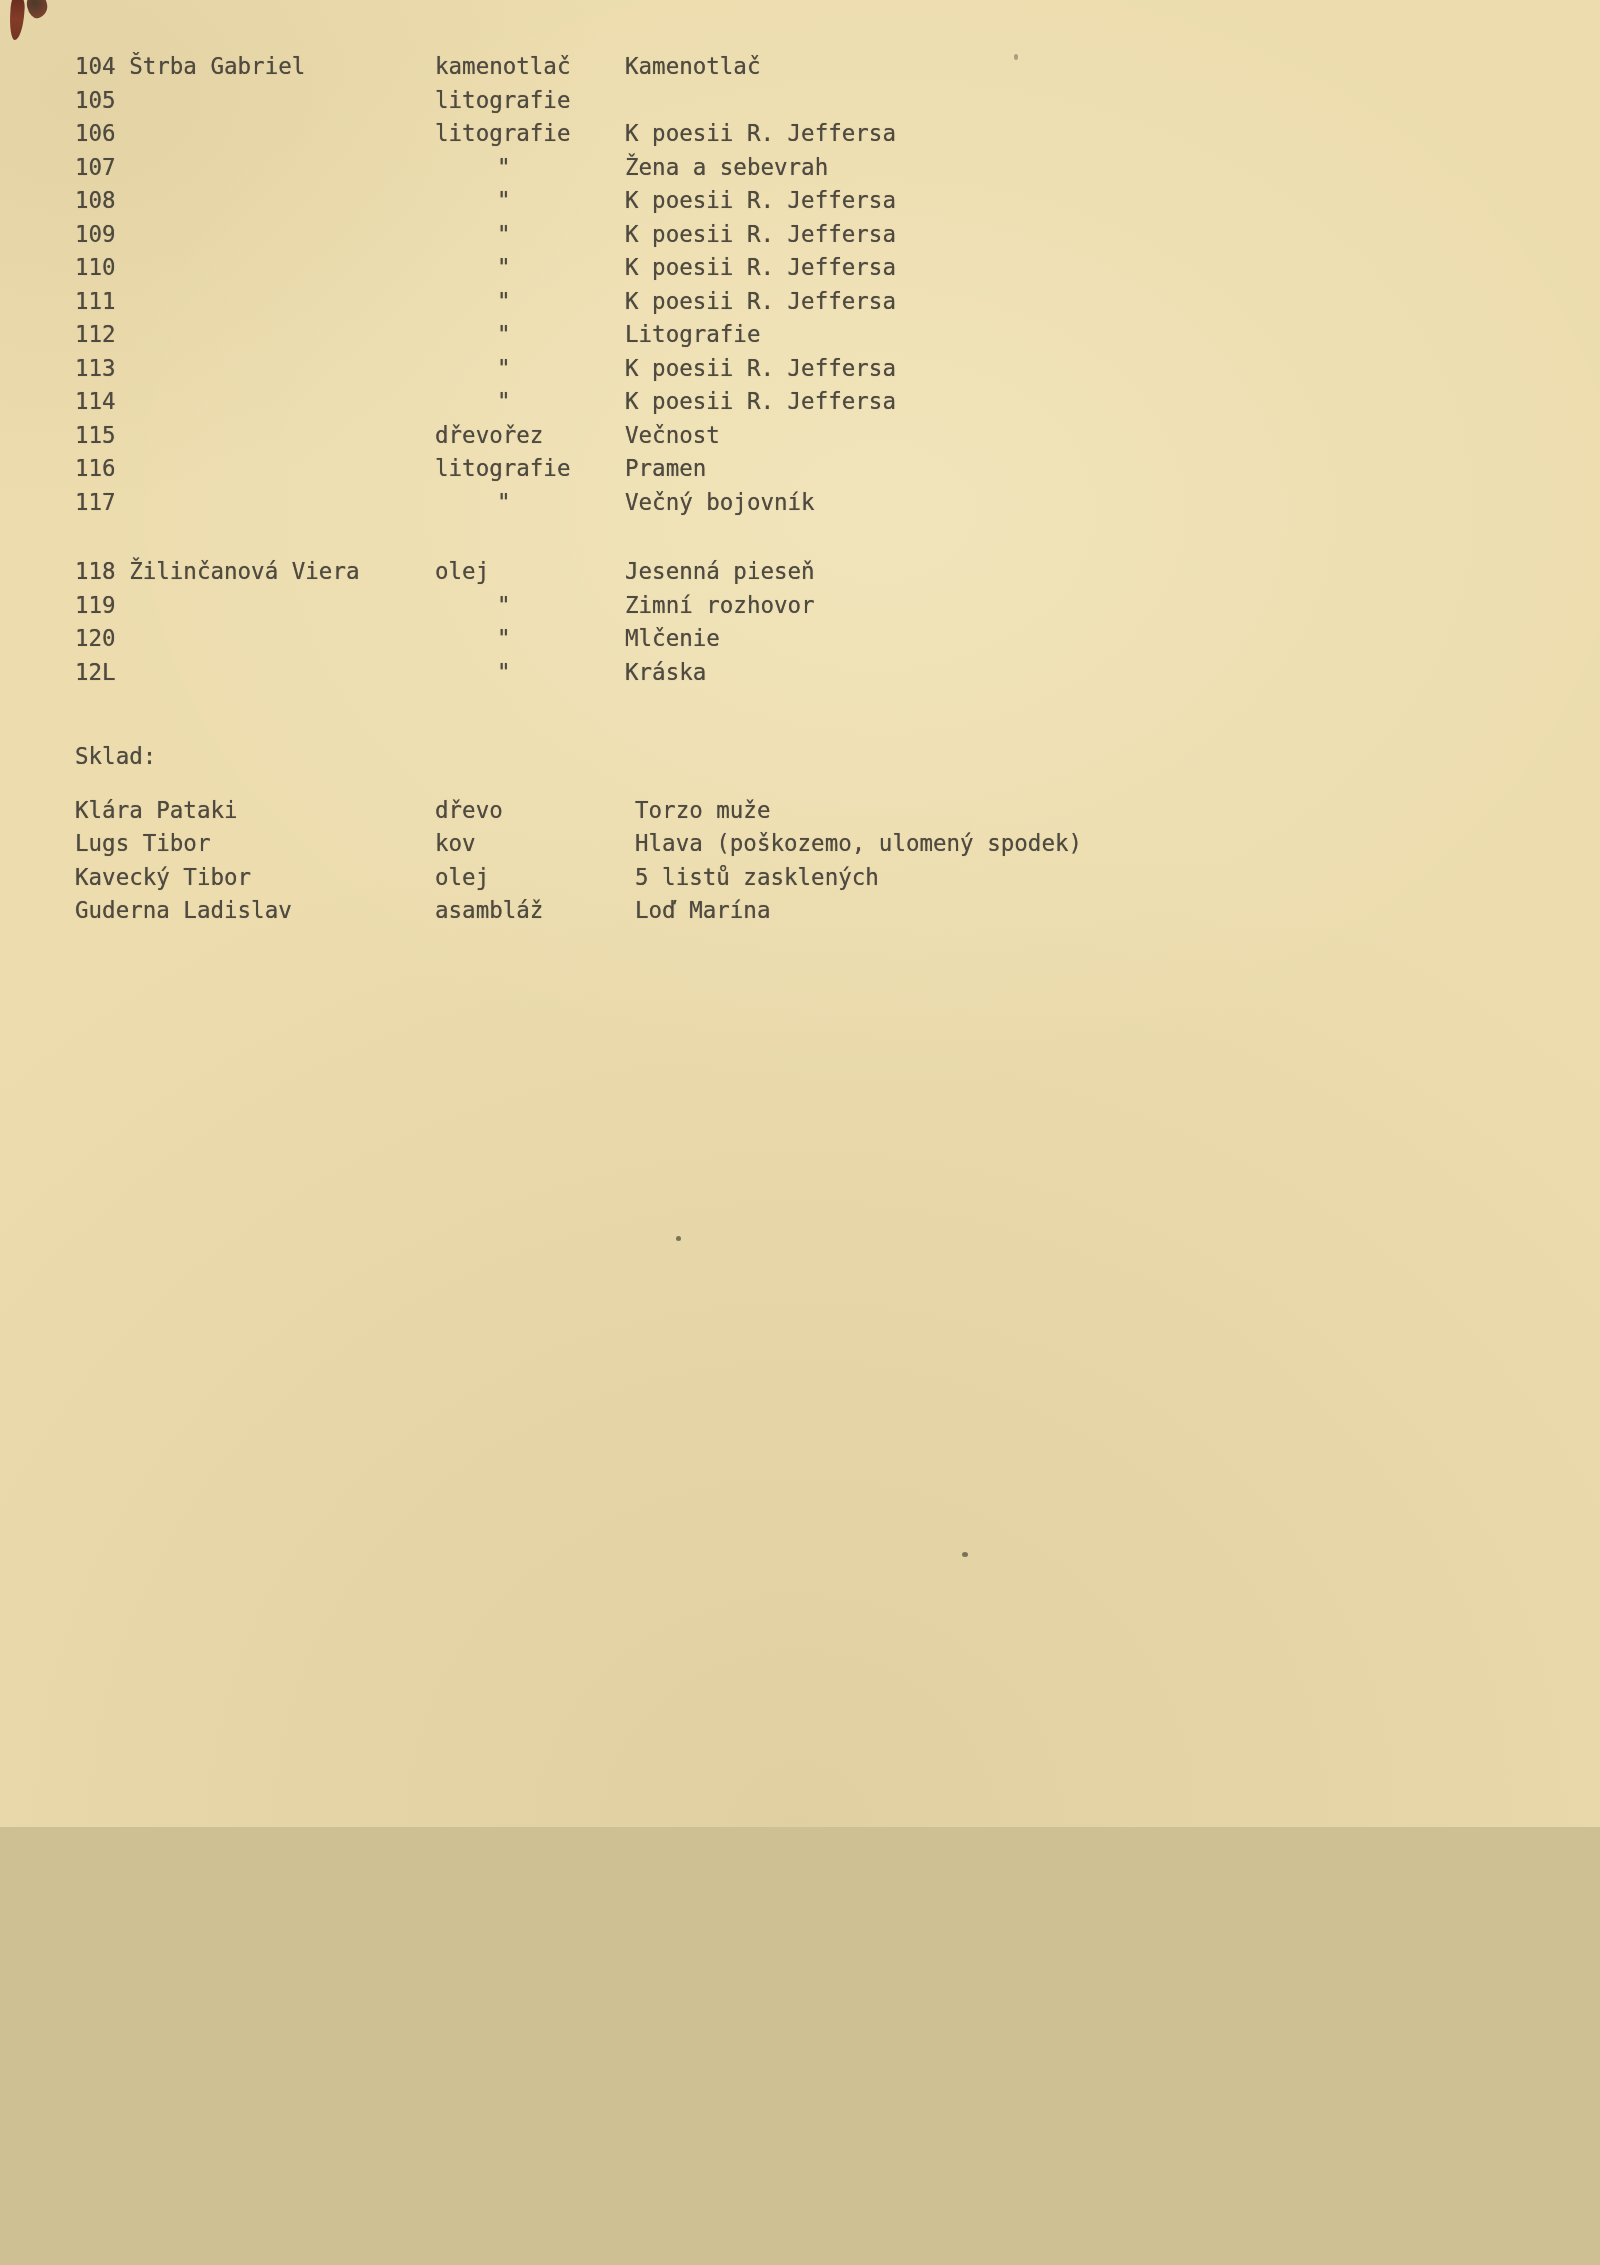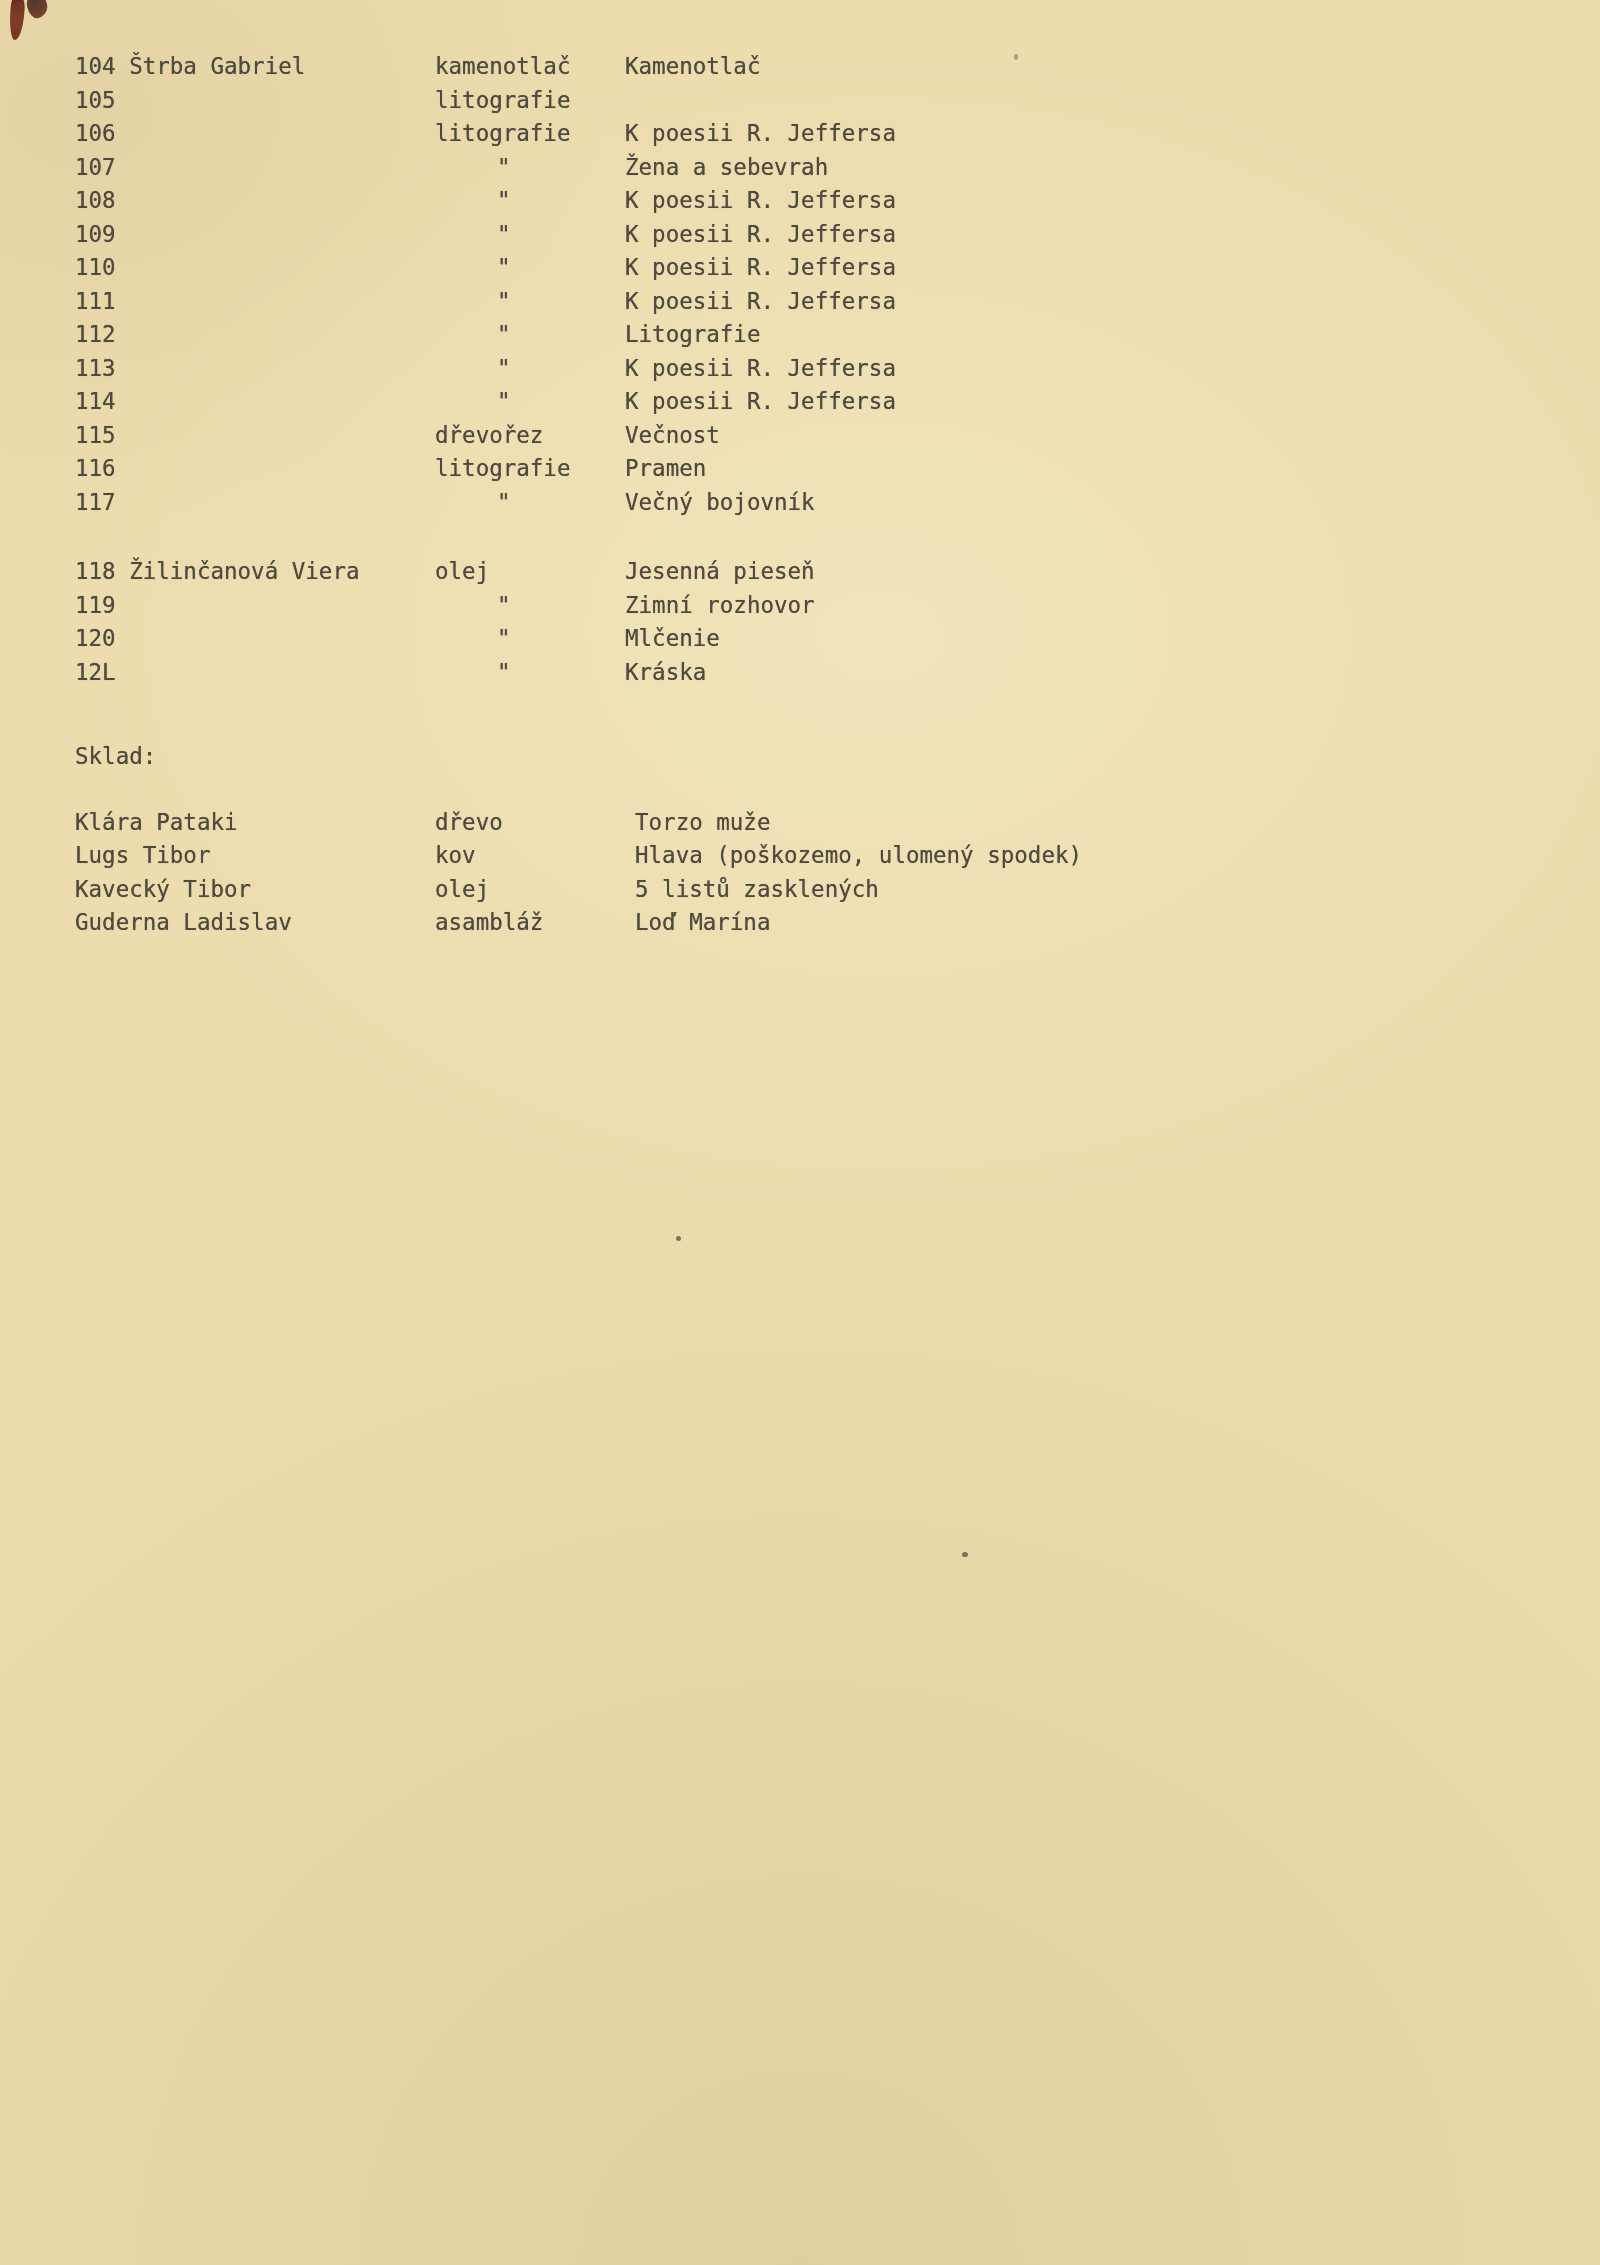--- a/index.html
+++ b/index.html
@@ -3,21 +3,21 @@
 <meta charset="utf-8">
 <style>
   html, body { margin: 0; padding: 0; }
   body {
     width: 1600px; height: 2265px;
     background: #cfc093;
     font-family: "DejaVu Sans Mono", "Liberation Mono", monospace;
   }
   .page {
     position: relative;
-    width: 1600px; height: 2265px;
+    width: 1600px; height: 1827px;
     overflow: hidden;
     background:
       radial-gradient(1300px 950px at 55% 28%, rgba(255,248,216,0.30), rgba(255,248,216,0) 62%),
       radial-gradient(1700px 1500px at 50% 100%, rgba(125,98,42,0.10), rgba(125,98,42,0) 70%),
       radial-gradient(900px 700px at 5% 5%, rgba(120,95,40,0.07), rgba(120,95,40,0) 60%),
       #ecdcae;
     color: #4f4a40;
     font-size: 22.5px;
     line-height: 33.5px;
     text-shadow: 0 0 0.7px rgba(62,57,47,0.65);
@@ -32,21 +32,21 @@
   .c-tech   { width: 190px; flex: 0 0 190px; }
   .c-title  { flex: 1 1 auto; }
   .c-tech.ditto { text-indent: 62px; }
   .entries { margin: 0; }
   #section-1 { margin-top: 36px; }
   .sklad-heading {
     margin: 51px 0 0 0;
     font-size: 22.5px; line-height: 33.5px;
     font-weight: normal;
   }
-  .sklad-rows { margin-top: 32px; }
+  .sklad-rows { margin-top: 20px; }
   .sklad-rows .c-title { text-indent: 10px; }
 
   
   .stain, .speck { position: absolute; pointer-events: none; }
   .stain-a {
     left: 10px; top: -6px; width: 14px; height: 46px;
     background: linear-gradient(180deg, #591d12, #7a2f1c 55%, #6a2718);
     border-radius: 40% 60% 55% 45% / 30% 30% 60% 60%;
     transform: rotate(4deg);
     opacity: 0.92;

